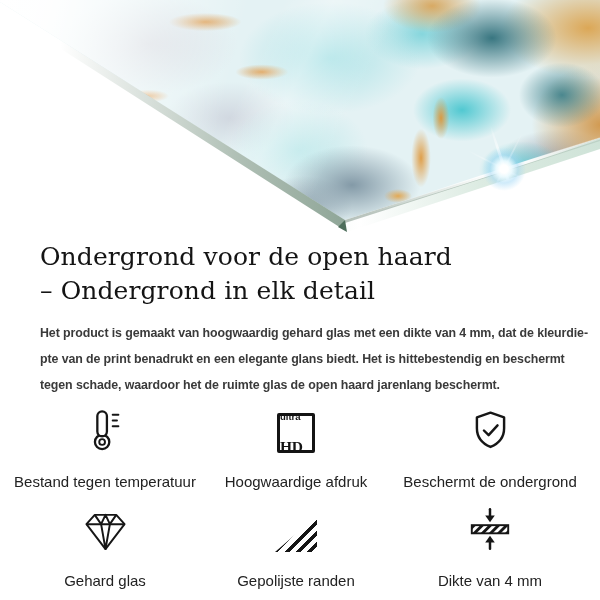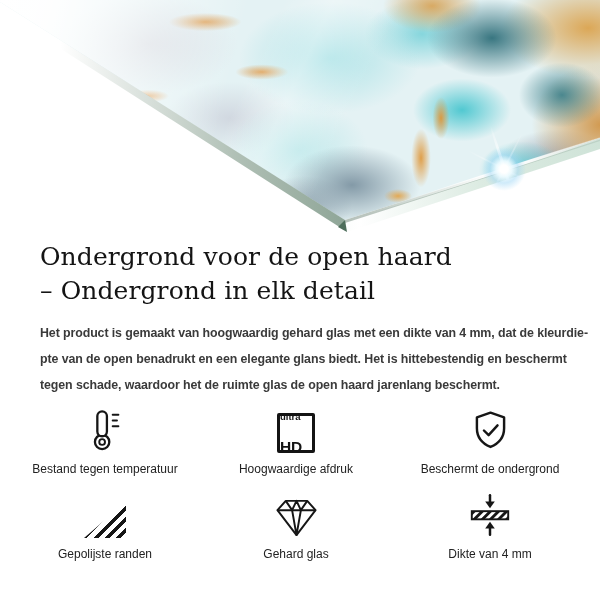--- a/index.html
+++ b/index.html
@@ -65,26 +65,26 @@
      font-size:25px;line-height:34px;margin:4px 0 12px;letter-spacing:.1px;}
   h1 span{display:block;}
   .desc{margin:0 0 7px;font-weight:bold;}
   .desc span{display:block;white-space:nowrap;font-size:12.4px;line-height:26px;
      color:#3a3a3a;letter-spacing:-.1px;}
 
   
   .features{display:grid;grid-template-columns:190px 192px 196px;row-gap:14px;margin-left:-30px;}
   .feature{display:flex;flex-direction:column;align-items:center;}
   .ficon{height:48px;display:flex;align-items:flex-end;justify-content:center;}
-  .flabel{margin-top:9px;font-size:12px;color:#222;white-space:nowrap;}
+  .flabel{margin-top:20px;font-size:15px;color:#222;white-space:nowrap;}
 
   .uhd{width:32px;height:34px;border:3px solid #141414;border-radius:2px;
        display:flex;flex-direction:column;align-items:flex-start;justify-content:center;color:#141414;}
   .uhd .t1{font-size:9.5px;font-weight:700;line-height:1;}
-  .uhd .t2{font-size:15.5px;font-weight:800;line-height:1;margin-top:17px;letter-spacing:-.3px;}
+  .uhd .t2{font-size:15.5px;font-weight:800;line-height:1;margin-top:17px;letter-spacing:-.3px;font-family:Liberation Serif, serif;}
 
   .tri-stripes{width:42px;height:36px;
      background:repeating-linear-gradient(135deg,#161616 0 3.5px,transparent 3.5px 8px);
      clip-path:polygon(100% 0,100% 100%,0 100%);}
 </style>
 </head>
 <body>
 
 <div class="page">
 
@@ -104,21 +104,21 @@
   </section>
 
   <section class="content">
     <h1>
       <span>Ondergrond voor de open haard</span>
       <span>– Ondergrond in elk detail</span>
     </h1>
 
     <p class="desc">
       <span>Het product is gemaakt van hoogwaardig gehard glas met een dikte van 4 mm, dat de kleurdie-</span>
-      <span>pte van de open benadrukt en een elegante glans biedt. Het is hittebestendig en beschermt</span>
+      <span>pte van de print benadrukt en een elegante glans biedt. Het is hittebestendig en beschermt</span>
       <span>tegen schade, waardoor het de ruimte glas de open haard jarenlang beschermt.</span>
     </p>
 
     <div class="features">
 
       <div class="feature">
         <div class="ficon">
           <svg width="46" height="46" viewBox="0 0 48 48" fill="none" stroke="#161616" stroke-width="2.4" stroke-linecap="round">
             <circle cx="21" cy="36.5" r="7.5"></circle>
             <rect x="16" y="4.5" width="10" height="26" rx="5" fill="#fff"></rect>
@@ -144,35 +144,35 @@
           <svg width="45" height="45" viewBox="0 0 48 48" fill="none" stroke="#161616" stroke-width="2.6" stroke-linecap="round" stroke-linejoin="round">
             <path d="M24 5l14.5 5v11.5c0 9.8-6.2 16.5-14.5 20-8.3-3.5-14.5-10.2-14.5-20V10z"></path>
             <path d="M17 24l5 5 9.5-10.5"></path>
           </svg>
         </div>
         <div class="flabel">Beschermt de ondergrond</div>
       </div>
 
       <div class="feature">
         <div class="ficon">
-          <div class="tri-stripes"></div>
-        </div>
-        <div class="flabel">Gepolijste randen</div>
-      </div>
-
-      <div class="feature">
-        <div class="ficon">
           <svg width="47" height="43" viewBox="0 0 48 44" fill="none" stroke="#161616" stroke-width="2" stroke-linejoin="round">
             <path d="M24 41L4.5 15.5 13 6h22l8.5 9.5z"></path>
             <path d="M4.5 15.5h39"></path>
             <path d="M13 6l6.5 9.5L24 6l4.5 9.5L35 6"></path>
             <path d="M19.5 15.5L24 41l4.5-25.5"></path>
           </svg>
         </div>
         <div class="flabel">Gehard glas</div>
+      </div>
+
+      <div class="feature">
+        <div class="ficon">
+          <div class="tri-stripes"></div>
+        </div>
+        <div class="flabel">Gepolijste randen</div>
       </div>
 
       <div class="feature">
         <div class="ficon">
           <svg width="46" height="46" viewBox="0 0 48 48">
             <defs>
               <pattern id="hatch4mm" width="6" height="6" patternUnits="userSpaceOnUse" patternTransform="rotate(45)">
                 <rect width="3" height="6" fill="#161616"></rect>
               </pattern>
             </defs>

